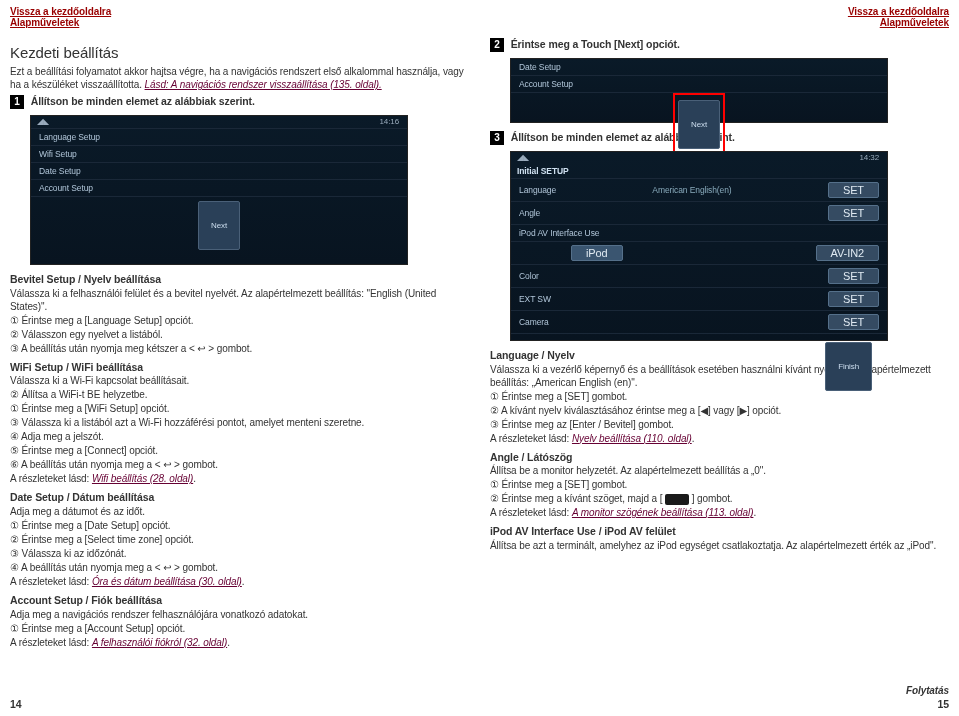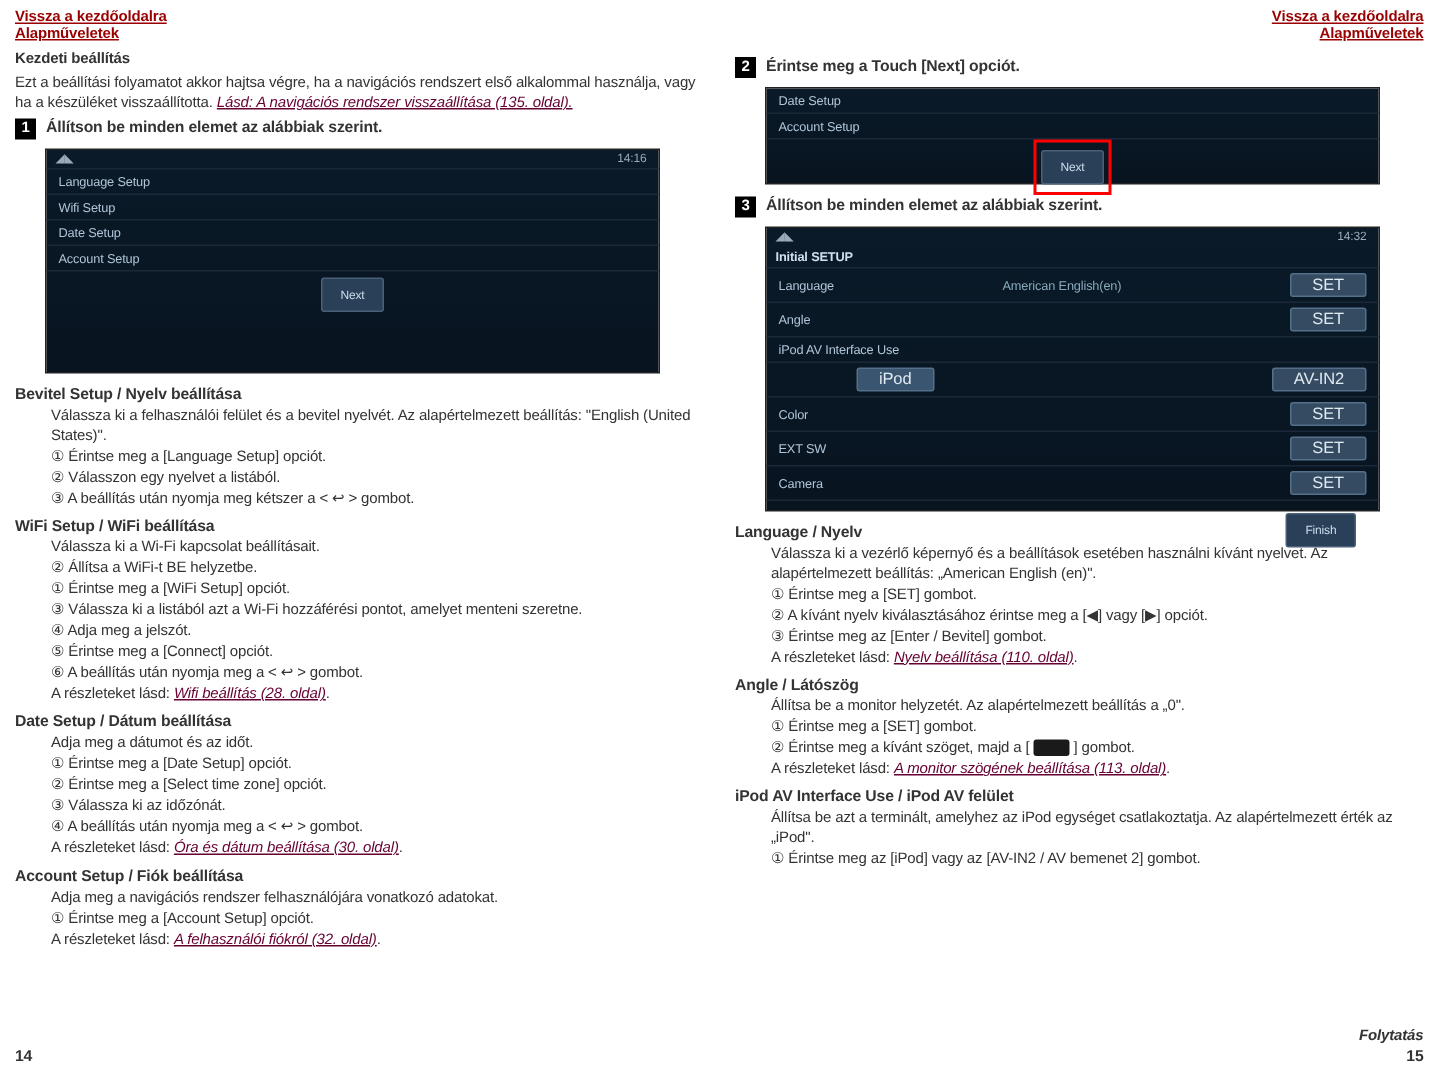--- a/index.html
+++ b/index.html
@@ -17,49 +17,49 @@
     position: absolute;
     top: 0;
     width: 479px;
     height: 716px;
     padding: 6px 10px 6px 10px;
   }
   .page-left { left: 0; }
   .page-right { left: 480px; }
   .link1 { color:#990000; font-weight:bold; text-decoration:underline; display:block; text-align:left;}
   .link2 { color:#990000; font-weight:bold;}
-  h2.title { font-size:10px; font-weight:bold; margin-top:6px; margin-bottom:4px;}
+  h2.title { font-size:15px; font-weight:normal; margin-top:16px; margin-bottom:4px;}
   .body-text { font-size:10px; line-height:1.3; }
   .inline-link { color:#660033; font-weight:normal; font-style:italic; text-decoration:underline;}
   .step-num {
     display:inline-block; width:14px; height:14px; background:#000; color:#fff;
     text-align:center; line-height:14px; font-weight:bold; margin-right:4px; font-size:10px;
   }
   .step-text { font-weight:bold; font-size:10.5px; }
   .screenshot {
-    margin-top:6px; margin-bottom:8px; width:410px;
+    margin-top:6px; margin-bottom:8px; width:378px;
     background: linear-gradient(#0a1a28,#081420);
     border:1px solid #222; position:relative; color:#c8d4e0; font-size:8.5px;
   }
   .ss1 { height:150px; }
   .ss2 { height:65px; }
   .ss3 { height:190px; }
   .ss-statusbar { height:12px; text-align:right; padding-right:8px; color:#9ab; font-size:8px; line-height:12px;}
   .ss-statusbar .sig { float:left; margin-left:6px;}
   .ss-title { padding:2px 6px; color:#cfe0f0; font-size:8.5px; font-weight:bold;}
   .ss-row { padding:3px 8px; border-top:1px solid #1a2838; color:#b0c5d8; font-size:8.5px;}
   .ss-btn {
-    display:inline-block; background:#2a4058; color:#cde; padding:6px 12px;
+    display:inline-block; background:#2a4058; color:#cde; padding:19px 12px;
     border:1px solid #4a6078; border-radius:2px; font-size:8px; margin:4px auto;
   }
   .ss-row-flex { display:flex; justify-content:space-between; align-items:center; padding:3px 8px; border-top:1px solid #1a2838; color:#b0c5d8;}
   .ss-set-btn { background:#354b62; padding:1px 14px; border-radius:2px; font-size:11px; color:#e0eaf2; border:1px solid #55708a;}
   .ss-highlight { border:2px solid red; padding:1px 3px; display:inline-block;}
   .section-header { font-weight:bold; font-size:10.5px; margin-top:6px;}
-  .body-text p { margin-bottom:1px;margin-left:24px; }
+  .body-text p { margin-bottom:1px; }
   .circ { font-family: Arial; }
   .footer-num { position:absolute; bottom:6px; font-weight:bold; font-size:10.5px;}
   .footer-left { left:10px; }
   .footer-right { right:10px; }
   .cont { position:absolute; bottom:20px; right:10px; font-style:italic; font-weight:bold; font-size:10px; color:#333;}
   .finish-btn-row{text-align:right; padding:4px 15px; border-top:1px solid #1a2838;}
   .tight-screenshots { margin-left: 20px; }
   .center-btn-row{text-align:center; border-top:1px solid #1a2838;}
   .icon-darkbtn{display:inline-block;width:24px;height:11px;background:#1a1a1a;border-radius:2px;vertical-align:middle;}
   .page a { text-decoration: underline; }
@@ -195,18 +195,17 @@
     <p><span>A részleteket lásd: </span><a href="#" class="inline-link">Nyelv beállítása (110. oldal)</a>.</p>
 
     <div class="section-header">Angle / Látószög</div>
     <p>Állítsa be a monitor helyzetét. Az alapértelmezett beállítás a „0".</p>
     <p class="circ">① Érintse meg a [SET] gombot.</p>
     <p class="circ"><span>② Érintse meg a kívánt szöget, majd a [ </span><span class="icon-darkbtn"></span><span> ] gombot.</span></p>
     <p><span>A részleteket lásd: </span><a href="#" class="inline-link">A monitor szögének beállítása (113. oldal)</a>.</p>
 
     <div class="section-header">iPod AV Interface Use / iPod AV felület</div>
     <p>Állítsa be azt a terminált, amelyhez az iPod egységet csatlakoztatja. Az alapértelmezett érték az „iPod".</p>
-    <p class="circ">① Érintse meg az [iPod] vagy az [AV-IN2 / AV bemenet 2] gombot.</p>
   </div>
 
   <div class="cont">Folytatás</div>
   <div class="footer-num footer-right">15</div>
 </div>
 
 </body></html>

